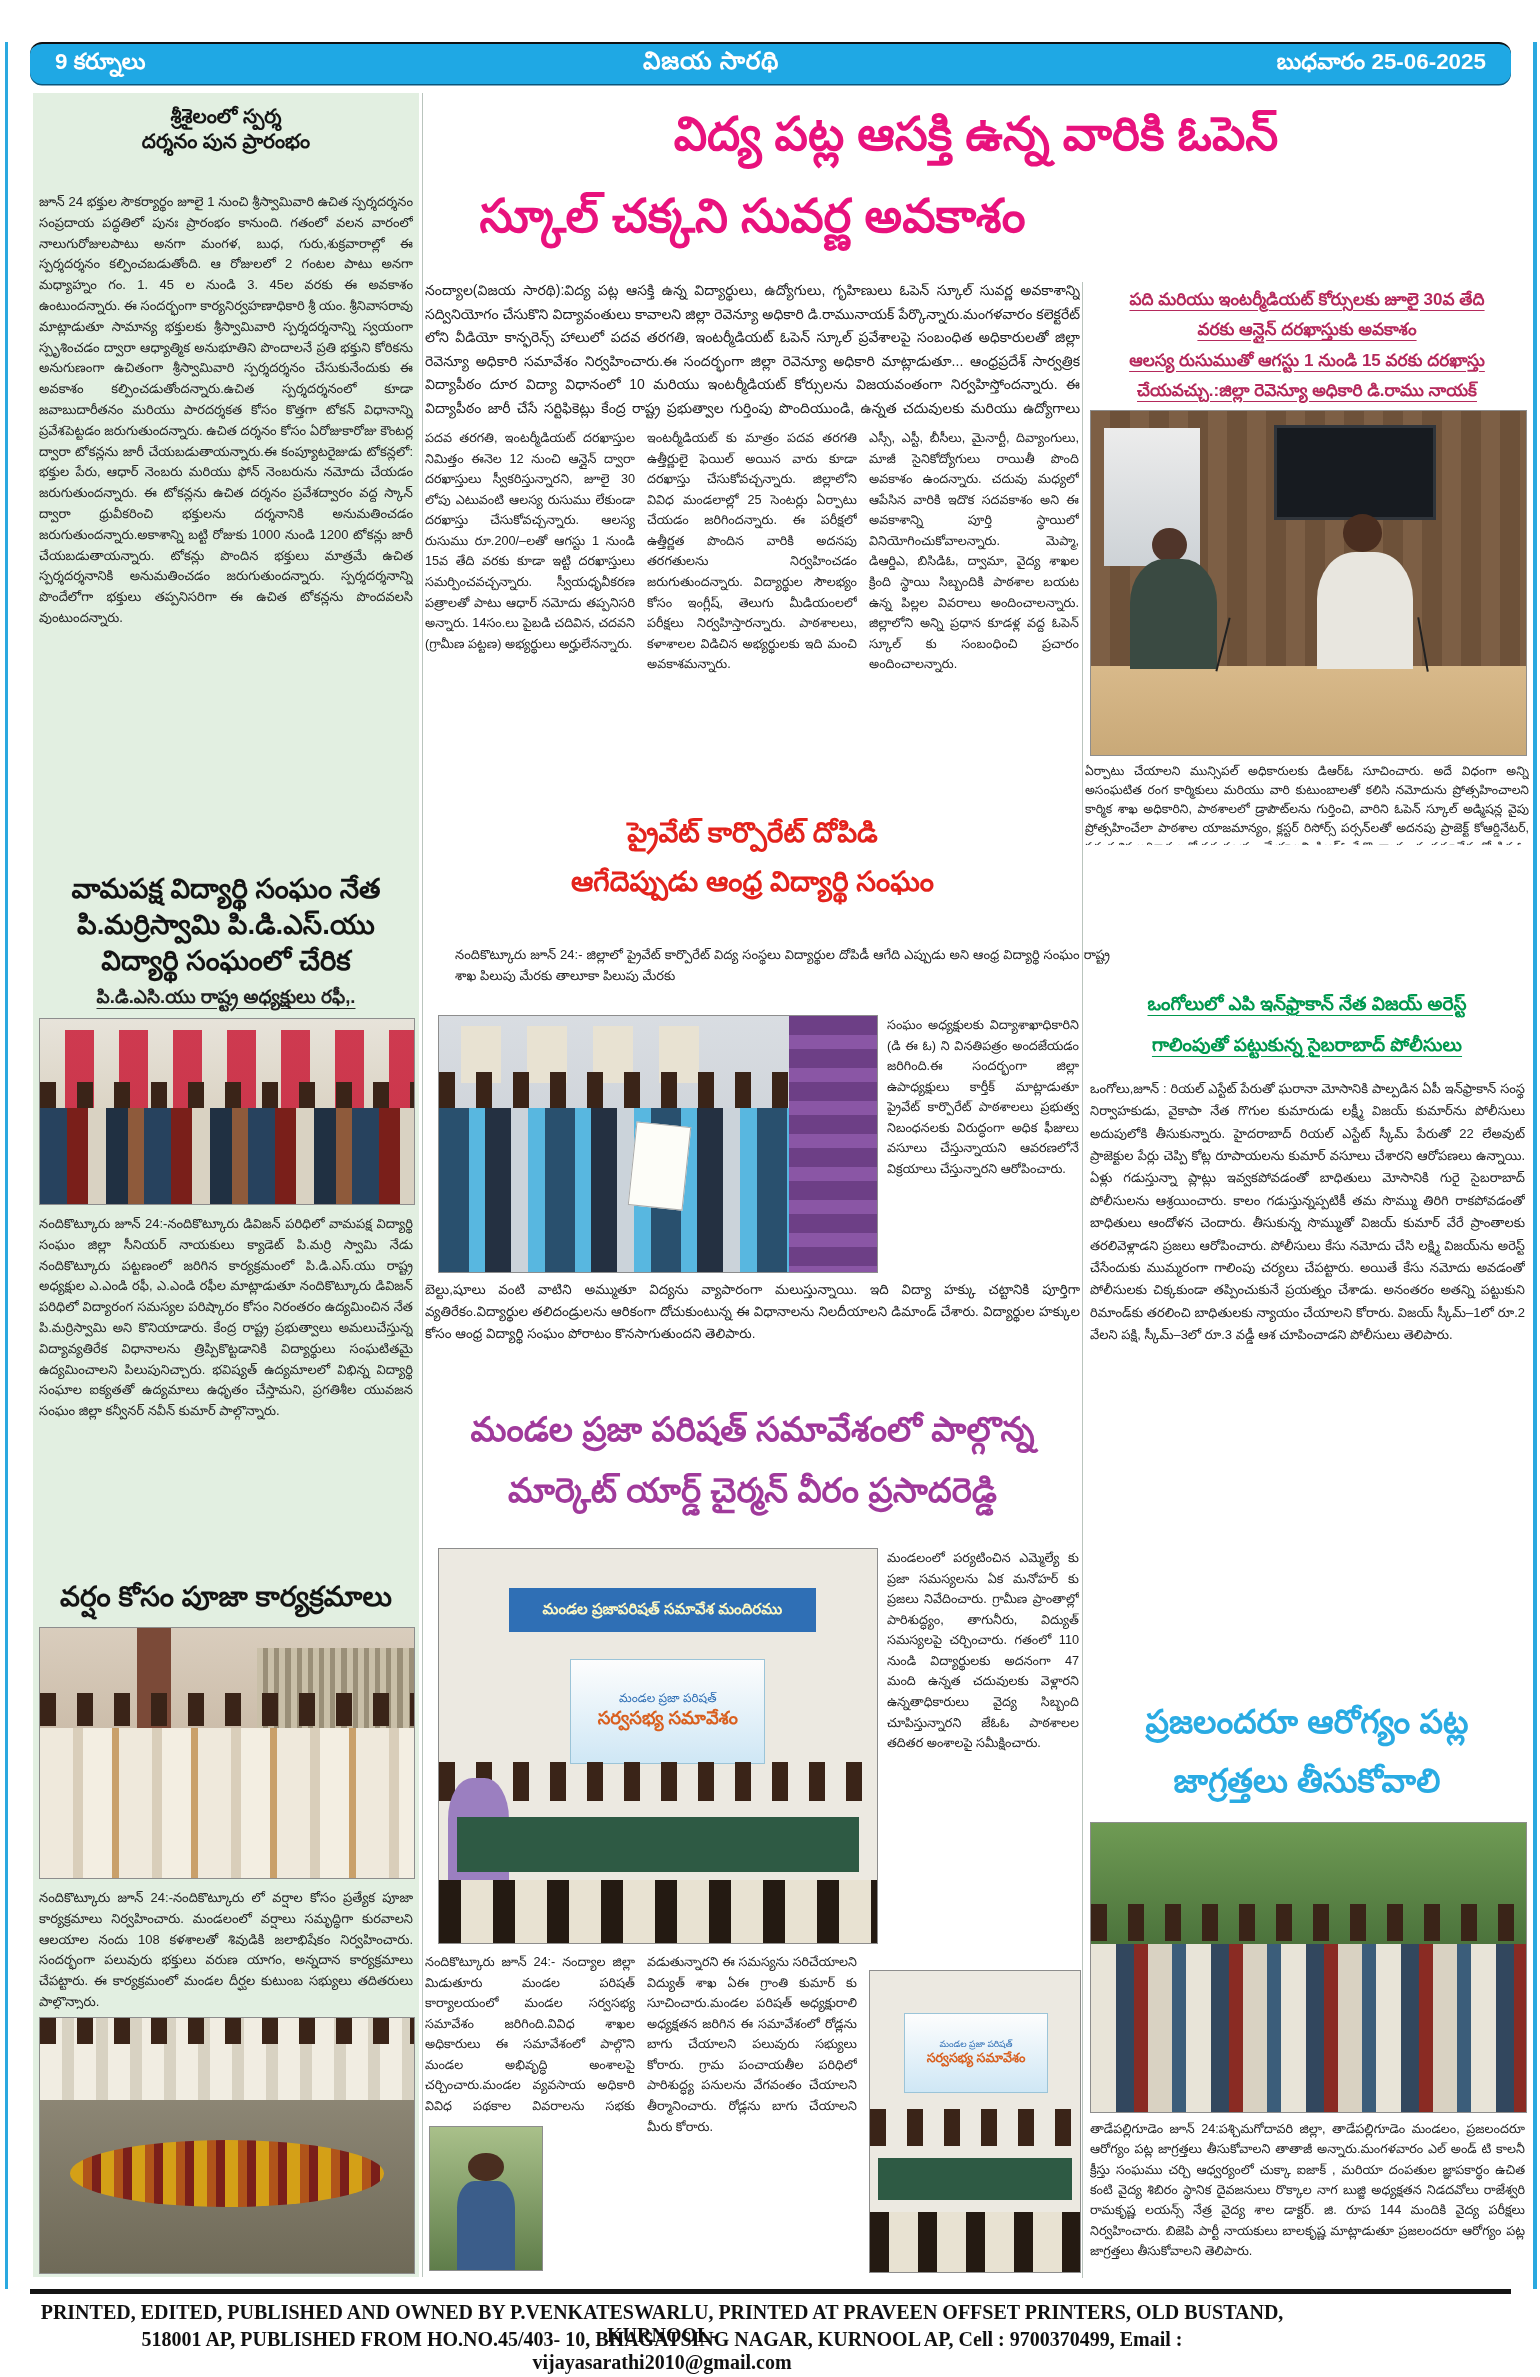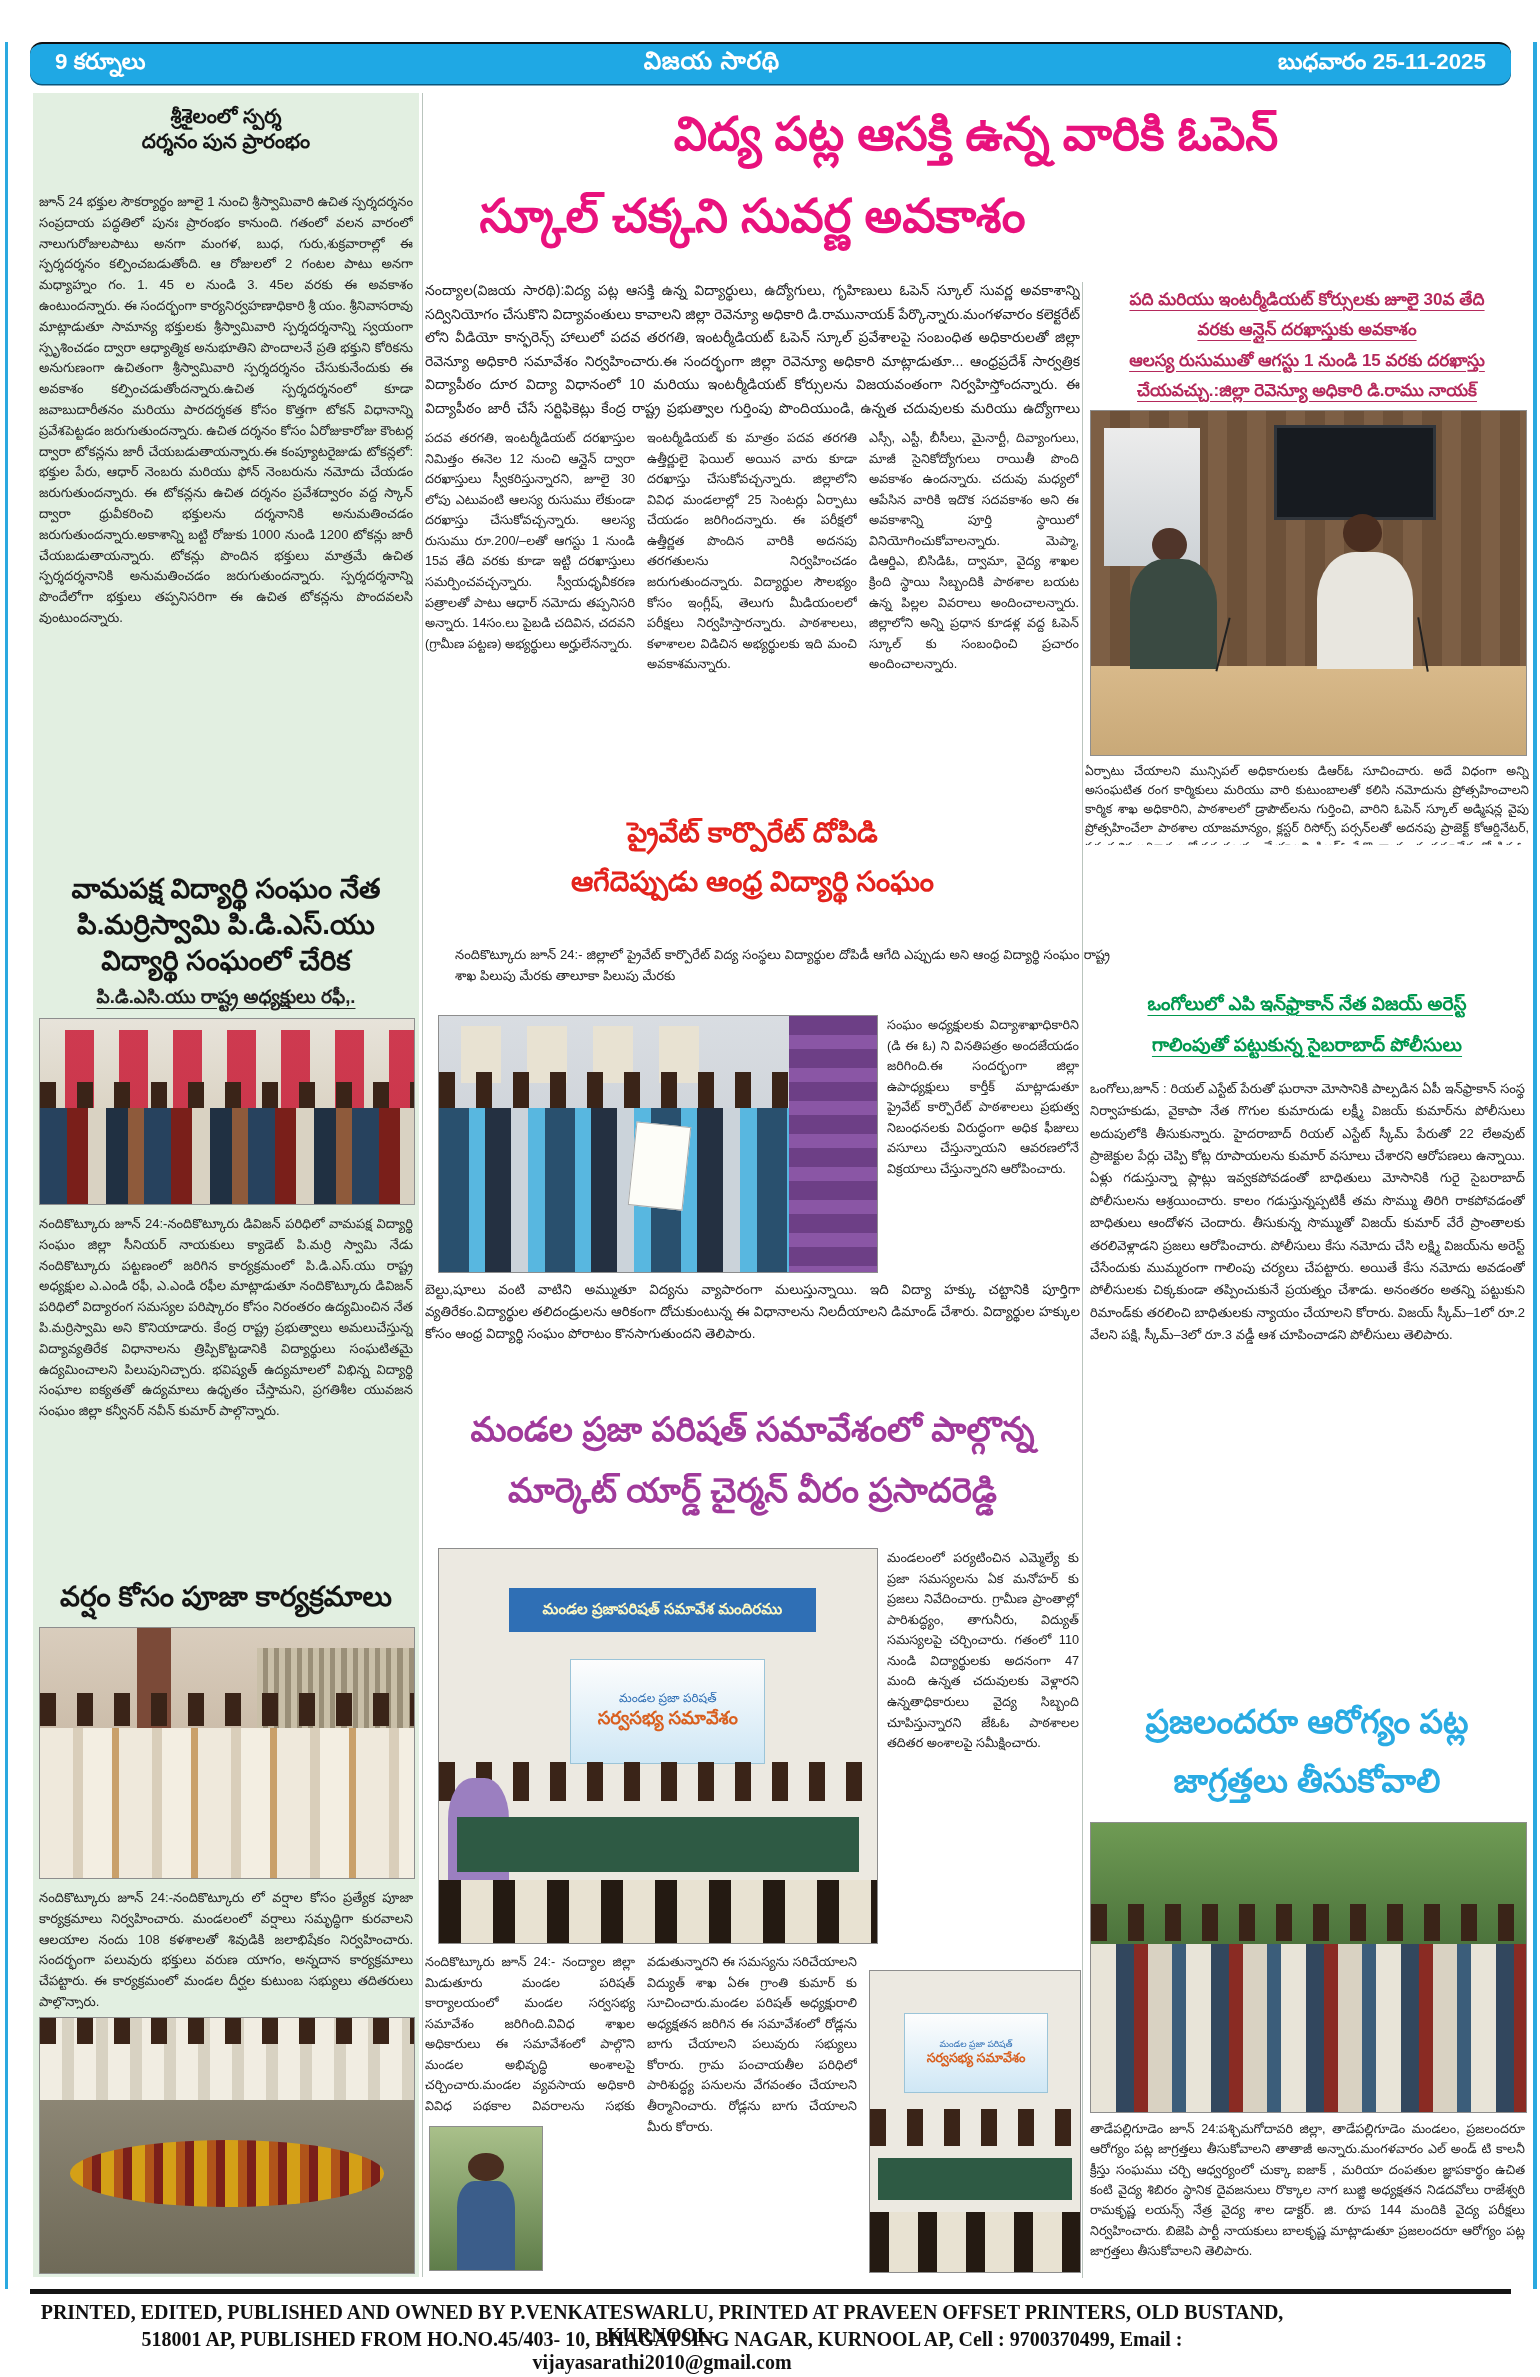--- a/index.html
+++ b/index.html
@@ -33,21 +33,21 @@
 <body>
 
 <div id="page">
 
   <div class="side-rule" style="left:4.5px;"></div>
   <div class="side-rule" style="right:4.5px;"></div>
 
   <div class="mast">
     <span class="t">9 కర్నూలు</span>
     <span class="t c">విజయ సారథి</span>
-    <span class="t">బుధవారం 25-11-2025</span>
+    <span class="t">బుధవారం 25-06-2025</span>
   </div>
 
   <div class="col-rule" style="left:422px;top:93px;height:2184px;"></div>
   <div class="col-rule" style="left:1082px;top:282px;height:1996px;"></div>
 
   <div class="green-panel" style="left:33px;top:93px;width:386px;height:2184px;"></div>
 
   <div class="abs head" style="left:33px;top:104px;width:386px;font-size:20px;line-height:1.25;color:#141414;">శ్రీశైలంలో స్పర్శ
 దర్శనం పున ప్రారంభం</div>
   <div class="abs body" style="left:39px;top:192px;width:374px;height:671px;font-size:13px;line-height:1.6;">జూన్ 24 భక్తుల సౌకర్యార్థం జూలై 1 నుంచి శ్రీస్వామివారి ఉచిత స్పర్శదర్శనం సంప్రదాయ పద్ధతిలో పునః ప్రారంభం కానుంది. గతంలో వలన వారంలో నాలుగురోజులపాటు అనగా మంగళ, బుధ, గురు,శుక్రవారాల్లో ఈ స్పర్శదర్శనం కల్పించబడుతోంది. ఆ రోజులలో 2 గంటల పాటు అనగా మధ్యాహ్నం గం. 1. 45 ల నుండి 3. 45ల వరకు ఈ అవకాశం ఉంటుందన్నారు. ఈ సందర్భంగా కార్యనిర్వహణాధికారి శ్రీ యం. శ్రీనివాసరావు మాట్లాడుతూ సామాన్య భక్తులకు శ్రీస్వామివారి స్పర్శదర్శనాన్ని స్వయంగా స్పృశించడం ద్వారా ఆధ్యాత్మిక అనుభూతిని పొందాలనే ప్రతి భక్తుని కోరికను అనుగుణంగా ఉచితంగా శ్రీస్వామివారి స్పర్శదర్శనం చేసుకునేందుకు ఈ అవకాశం కల్పించడుతోందన్నారు.ఉచిత స్పర్శదర్శనంలో కూడా జవాబుదారీతనం మరియు పారదర్శకత కోసం కొత్తగా టోకన్ విధానాన్ని ప్రవేశపెట్టడం జరుగుతుందన్నారు. ఉచిత దర్శనం కోసం ఏరోజుకారోజు కౌంటర్ల ద్వారా టోకన్లను జారీ చేయబడుతాయన్నారు.ఈ కంప్యూటరైజుడు టోకన్లలో: భక్తుల పేరు, ఆధార్ నెంబరు మరియు ఫోన్ నెంబరును నమోదు చేయడం జరుగుతుందన్నారు. ఈ టోకన్లను ఉచిత దర్శనం ప్రవేశద్వారం వద్ద స్కాన్ ద్వారా ధ్రువీకరించి భక్తులను దర్శనానికి అనుమతించడం జరుగుతుందన్నారు.అకాశాన్ని బట్టి రోజుకు 1000 నుండి 1200 టోకన్లు జారీ చేయబడుతాయన్నారు. టోకన్లు పొందిన భక్తులు మాత్రమే ఉచిత స్పర్శదర్శనానికి అనుమతించడం జరుగుతుందన్నారు. స్పర్శదర్శనాన్ని పొందేలోగా భక్తులు తప్పనిసరిగా ఈ ఉచిత టోకన్లను పొందవలసి వుంటుందన్నారు.</div>

